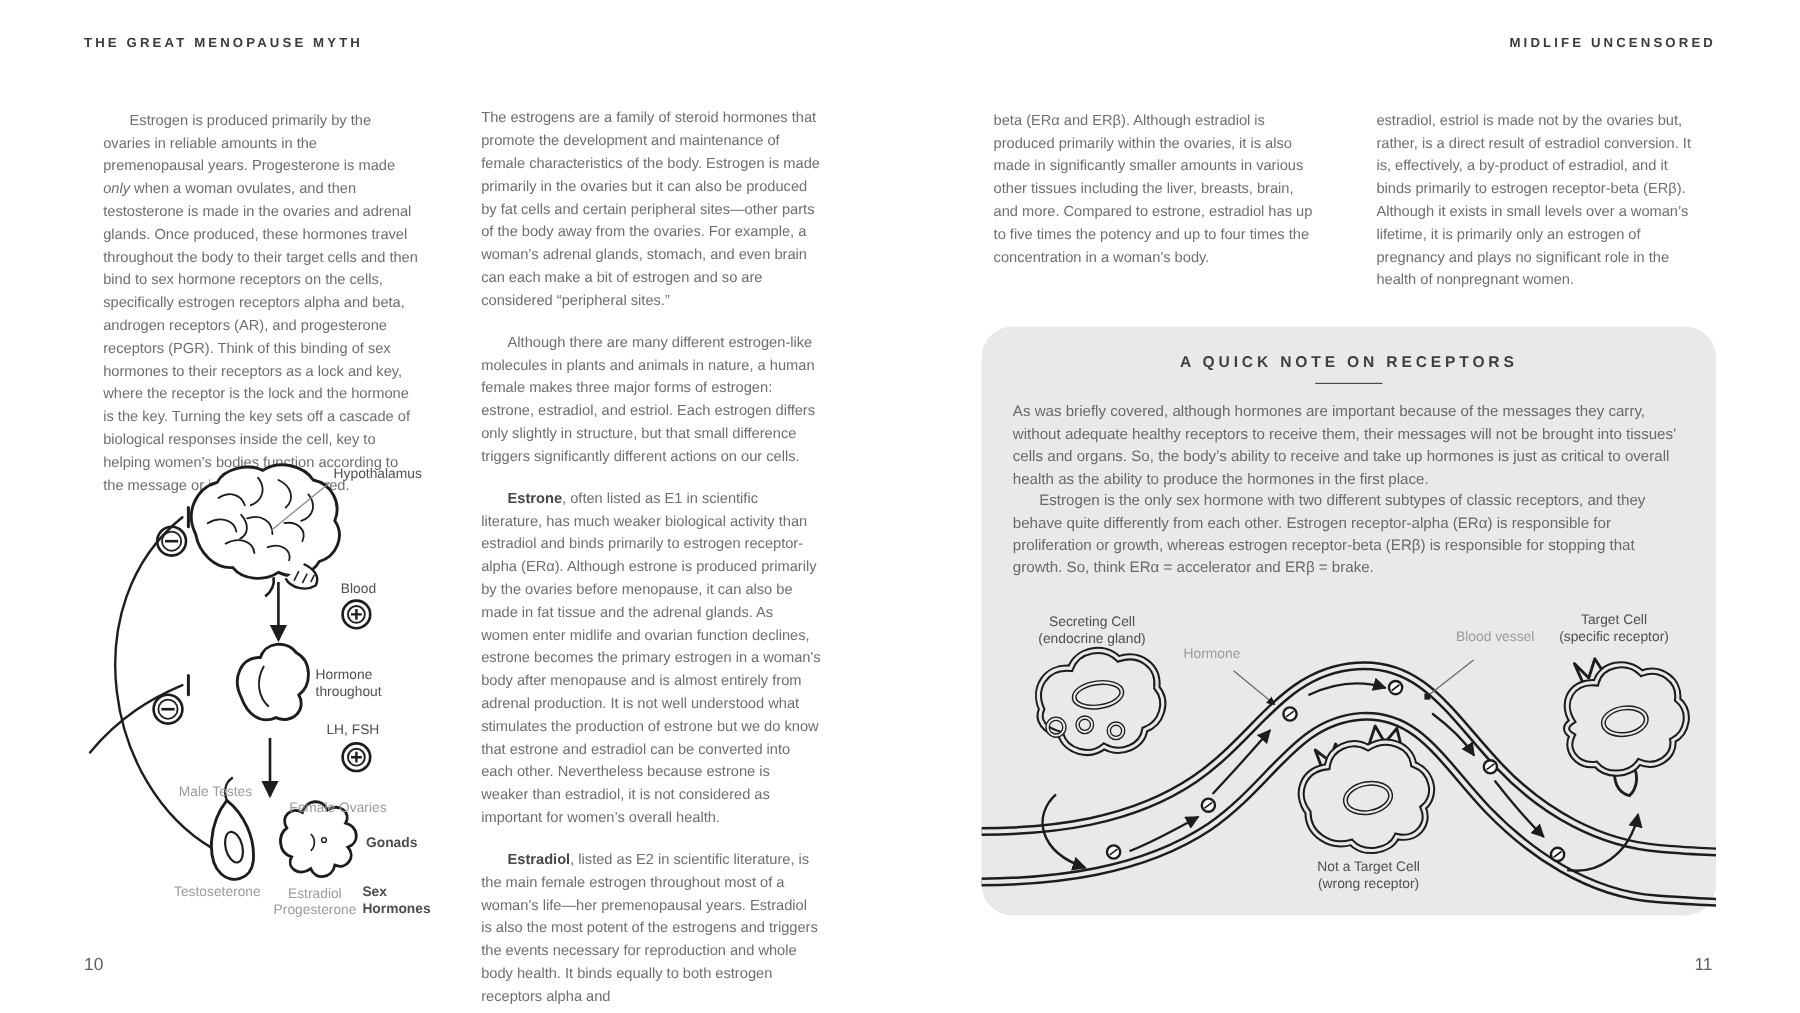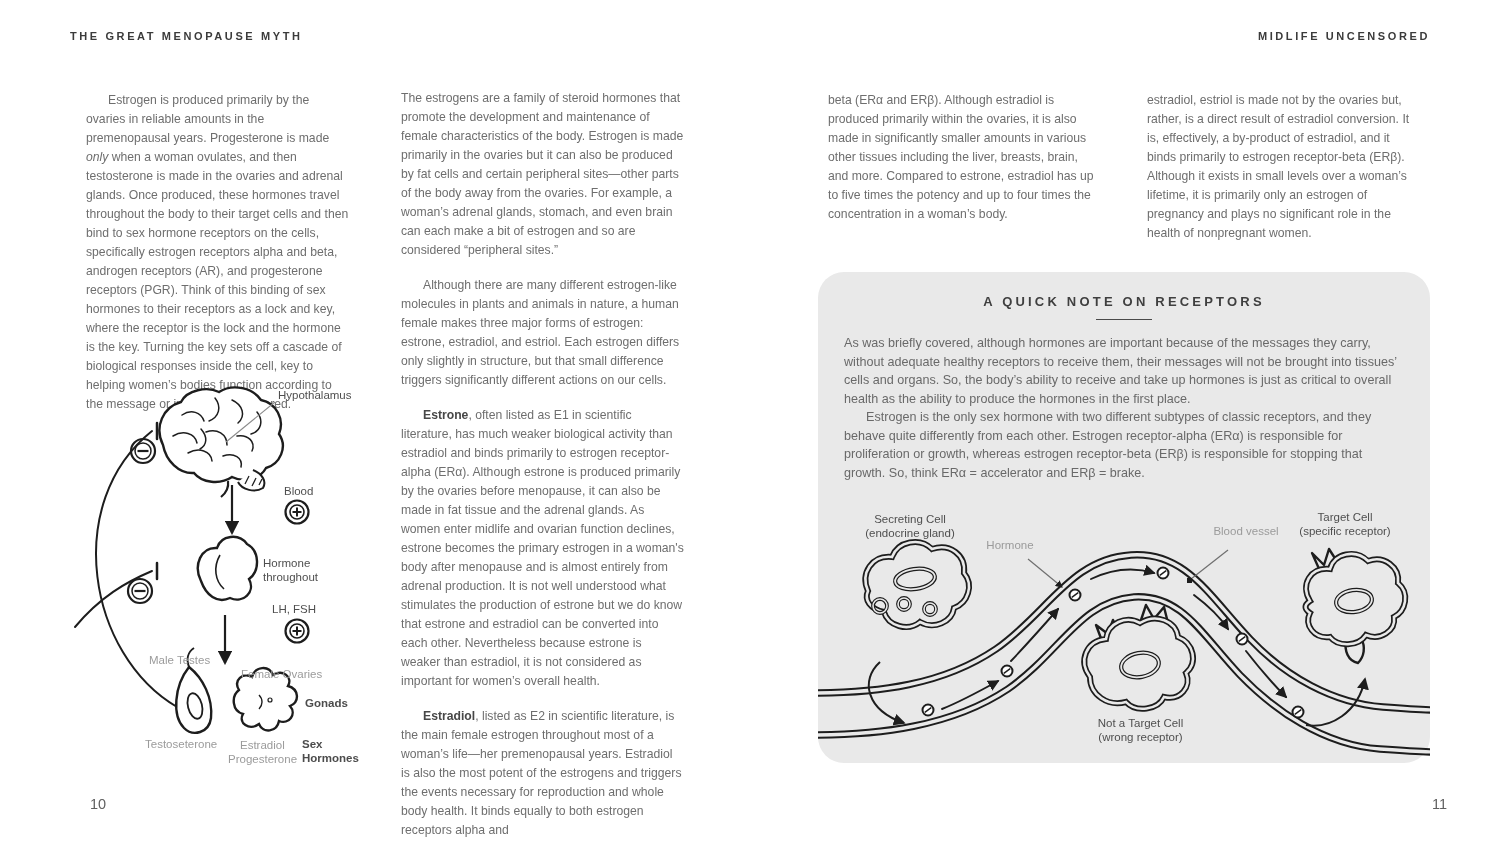--- a/index.html
+++ b/index.html
@@ -1,20 +1,20 @@
 <!DOCTYPE html>
 <html lang="en"><head>
 <meta charset="utf-8">
 <style>
   html,body{margin:0;padding:0;}
   body{width:1500px;height:844px;position:relative;background:#ffffff;overflow:hidden;
        font-family:"Liberation Sans","DejaVu Sans",sans-serif;}
   .abs{position:absolute;}
   .runhead{font-size:11px;font-weight:700;letter-spacing:2.6px;color:#3b3b3b;}
-  .pagenum{font-size:14.5px;color:#5f5f5f;margin-left:20px;}
+  .pagenum{font-size:14.5px;color:#5f5f5f;}
   .col{position:absolute;color:#6e6e6e;font-size:12.2px;line-height:19px;hyphens:auto;}
   .col p{margin:16px;}
   .ind{text-indent:22px;}
   .lead{font-weight:700;color:#474747;}
   .h2{font-size:15.5px;font-weight:700;color:#3c3c3c;margin:0 0 7px 0;line-height:20px;}
   .notebox{position:absolute;left:818px;top:272px;width:612px;height:491px;
            background:#e9e9e9;border-radius:26px;}
   .boxtitle{position:absolute;top:22px;left:0;width:100%;text-align:center;
             font-size:13px;font-weight:700;letter-spacing:3.2px;color:#3f3f3f;}
   .boxrule{position:absolute;top:47px;left:50%;width:56px;margin-left:-28px;

